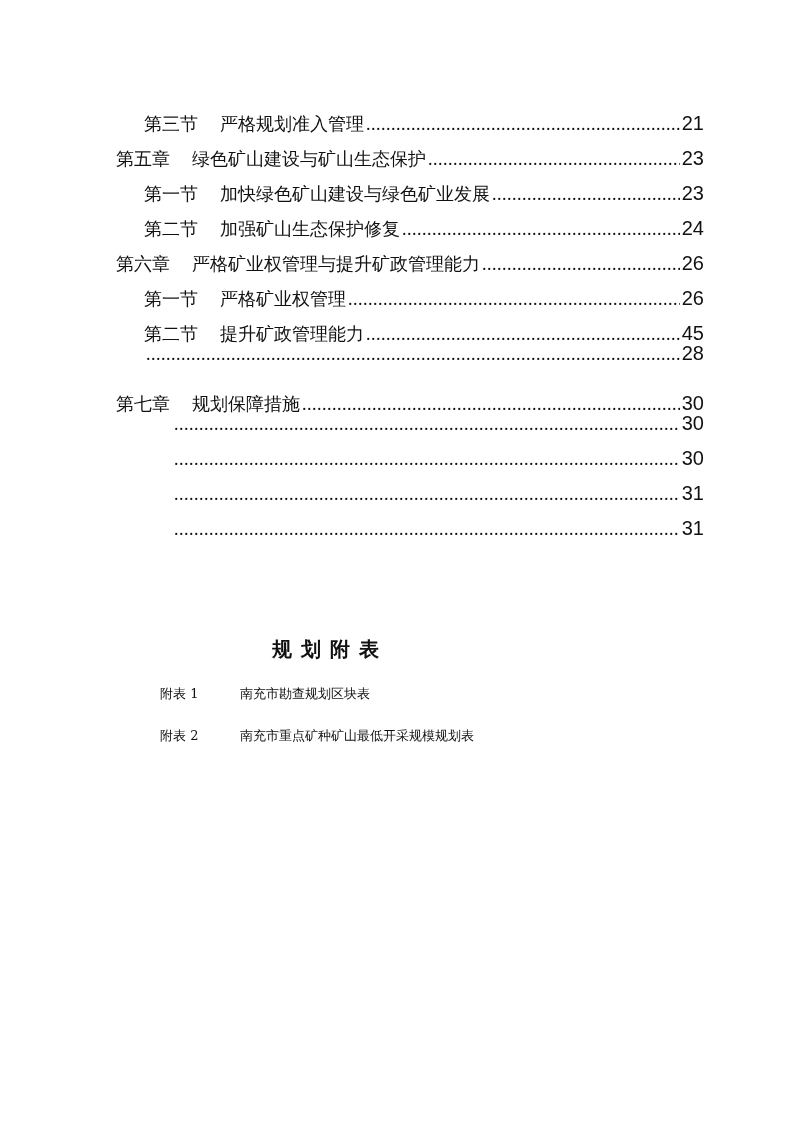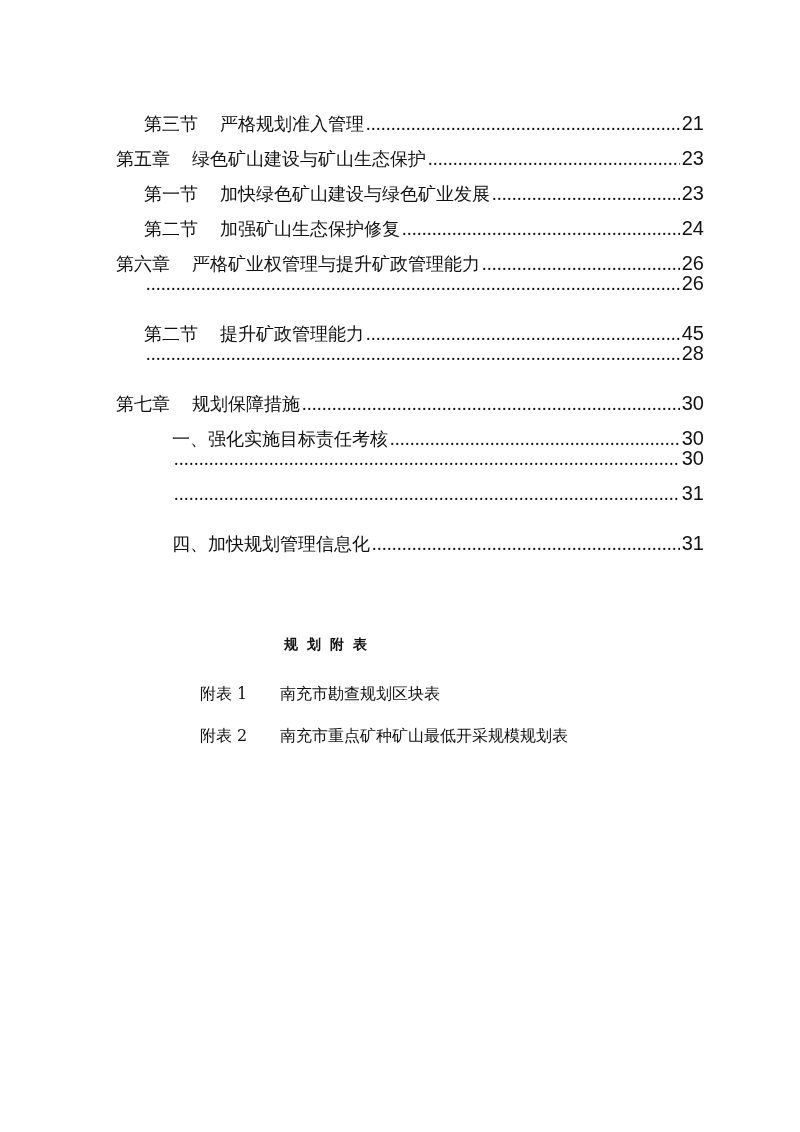--- a/index.html
+++ b/index.html
@@ -27,25 +27,25 @@
     content: "....................................................................................................................................................................................................................................";
   }
   .toc-row .page { flex: 0 0 auto; font-family: Liberation Sans, sans-serif; font-size: 20px; }
   .level-chapter { left: 116px; width: 588px; }
   .level-section { left: 144px; width: 560px; }
   .level-item { left: 172px; width: 532px; }
 
   .appendix-title {
     position: absolute; top: 636px; left: 0; width: 660px; text-align: center;
     font-family: "DejaVu Sans", sans-serif; font-weight: bold;
-    font-size: 14px; letter-spacing: 9px;
+    font-size: 20px; letter-spacing: 9px;
   }
   .appendix-item {
     position: absolute; left: 160px;
-    font-size: 16px; line-height: 24px; white-space: nowrap; margin-left: 40px;
+    font-size: 13px; line-height: 24px; white-space: nowrap;
   }
   .appendix-item .id { display: inline-block; width: 80px; }
 </style>
 </head>
 <body>
 
 <div class="toc">
   <div class="toc-row level-section" style="top:96px">
     <span class="label"><span class="num">第三节</span><span class="gap"></span><span>严格规划准入管理</span></span>
     <span class="dots"></span>
@@ -65,52 +65,51 @@
     <span class="label"><span class="num">第二节</span><span class="gap"></span><span>加强矿山生态保护修复</span></span>
     <span class="dots"></span>
     <span class="page">24</span>
   </div>
   <div class="toc-row level-chapter" style="top:236px">
     <span class="label"><span class="num">第六章</span><span class="gap"></span><span>严格矿业权管理与提升矿政管理能力</span></span>
     <span class="dots"></span>
     <span class="page">26</span>
   </div>
   <div class="toc-row level-section" style="top:271px">
+    <span class="label"><span class="num">第一节</span><span class="gap"></span><span>严格矿业权管理</span></span>
     <span class="dots"></span>
     <span class="page">26</span>
   </div>
   <div class="toc-row level-section" style="top:306px">
     <span class="label"><span class="num">第二节</span><span class="gap"></span><span>提升矿政管理能力</span></span>
     <span class="dots"></span>
     <span class="page">45</span>
   </div>
   <div class="toc-row level-section" style="top:341px">
     <span class="dots"></span>
     <span class="page">28</span>
   </div>
   <div class="toc-row level-chapter" style="top:376px">
     <span class="label"><span class="num">第七章</span><span class="gap"></span><span>规划保障措施</span></span>
     <span class="dots"></span>
     <span class="page">30</span>
   </div>
   <div class="toc-row level-item" style="top:411px">
-    <span class="label"><span class="num">一、</span><span>强化实施目标责任考核</span></span>
     <span class="dots"></span>
     <span class="page">30</span>
   </div>
   <div class="toc-row level-item" style="top:446px">
     <span class="dots"></span>
     <span class="page">30</span>
   </div>
   <div class="toc-row level-item" style="top:481px">
     <span class="dots"></span>
     <span class="page">31</span>
   </div>
   <div class="toc-row level-item" style="top:516px">
-    <span class="label"><span class="num">四、</span><span>加快规划管理信息化</span></span>
     <span class="dots"></span>
     <span class="page">31</span>
   </div>
 </div>
 
 <div class="appendix-title">规划附表</div>
 
 <div class="appendix-item" style="top:682px">
   <span class="id">附表 1</span><span>南充市勘查规划区块表</span>
 </div>

